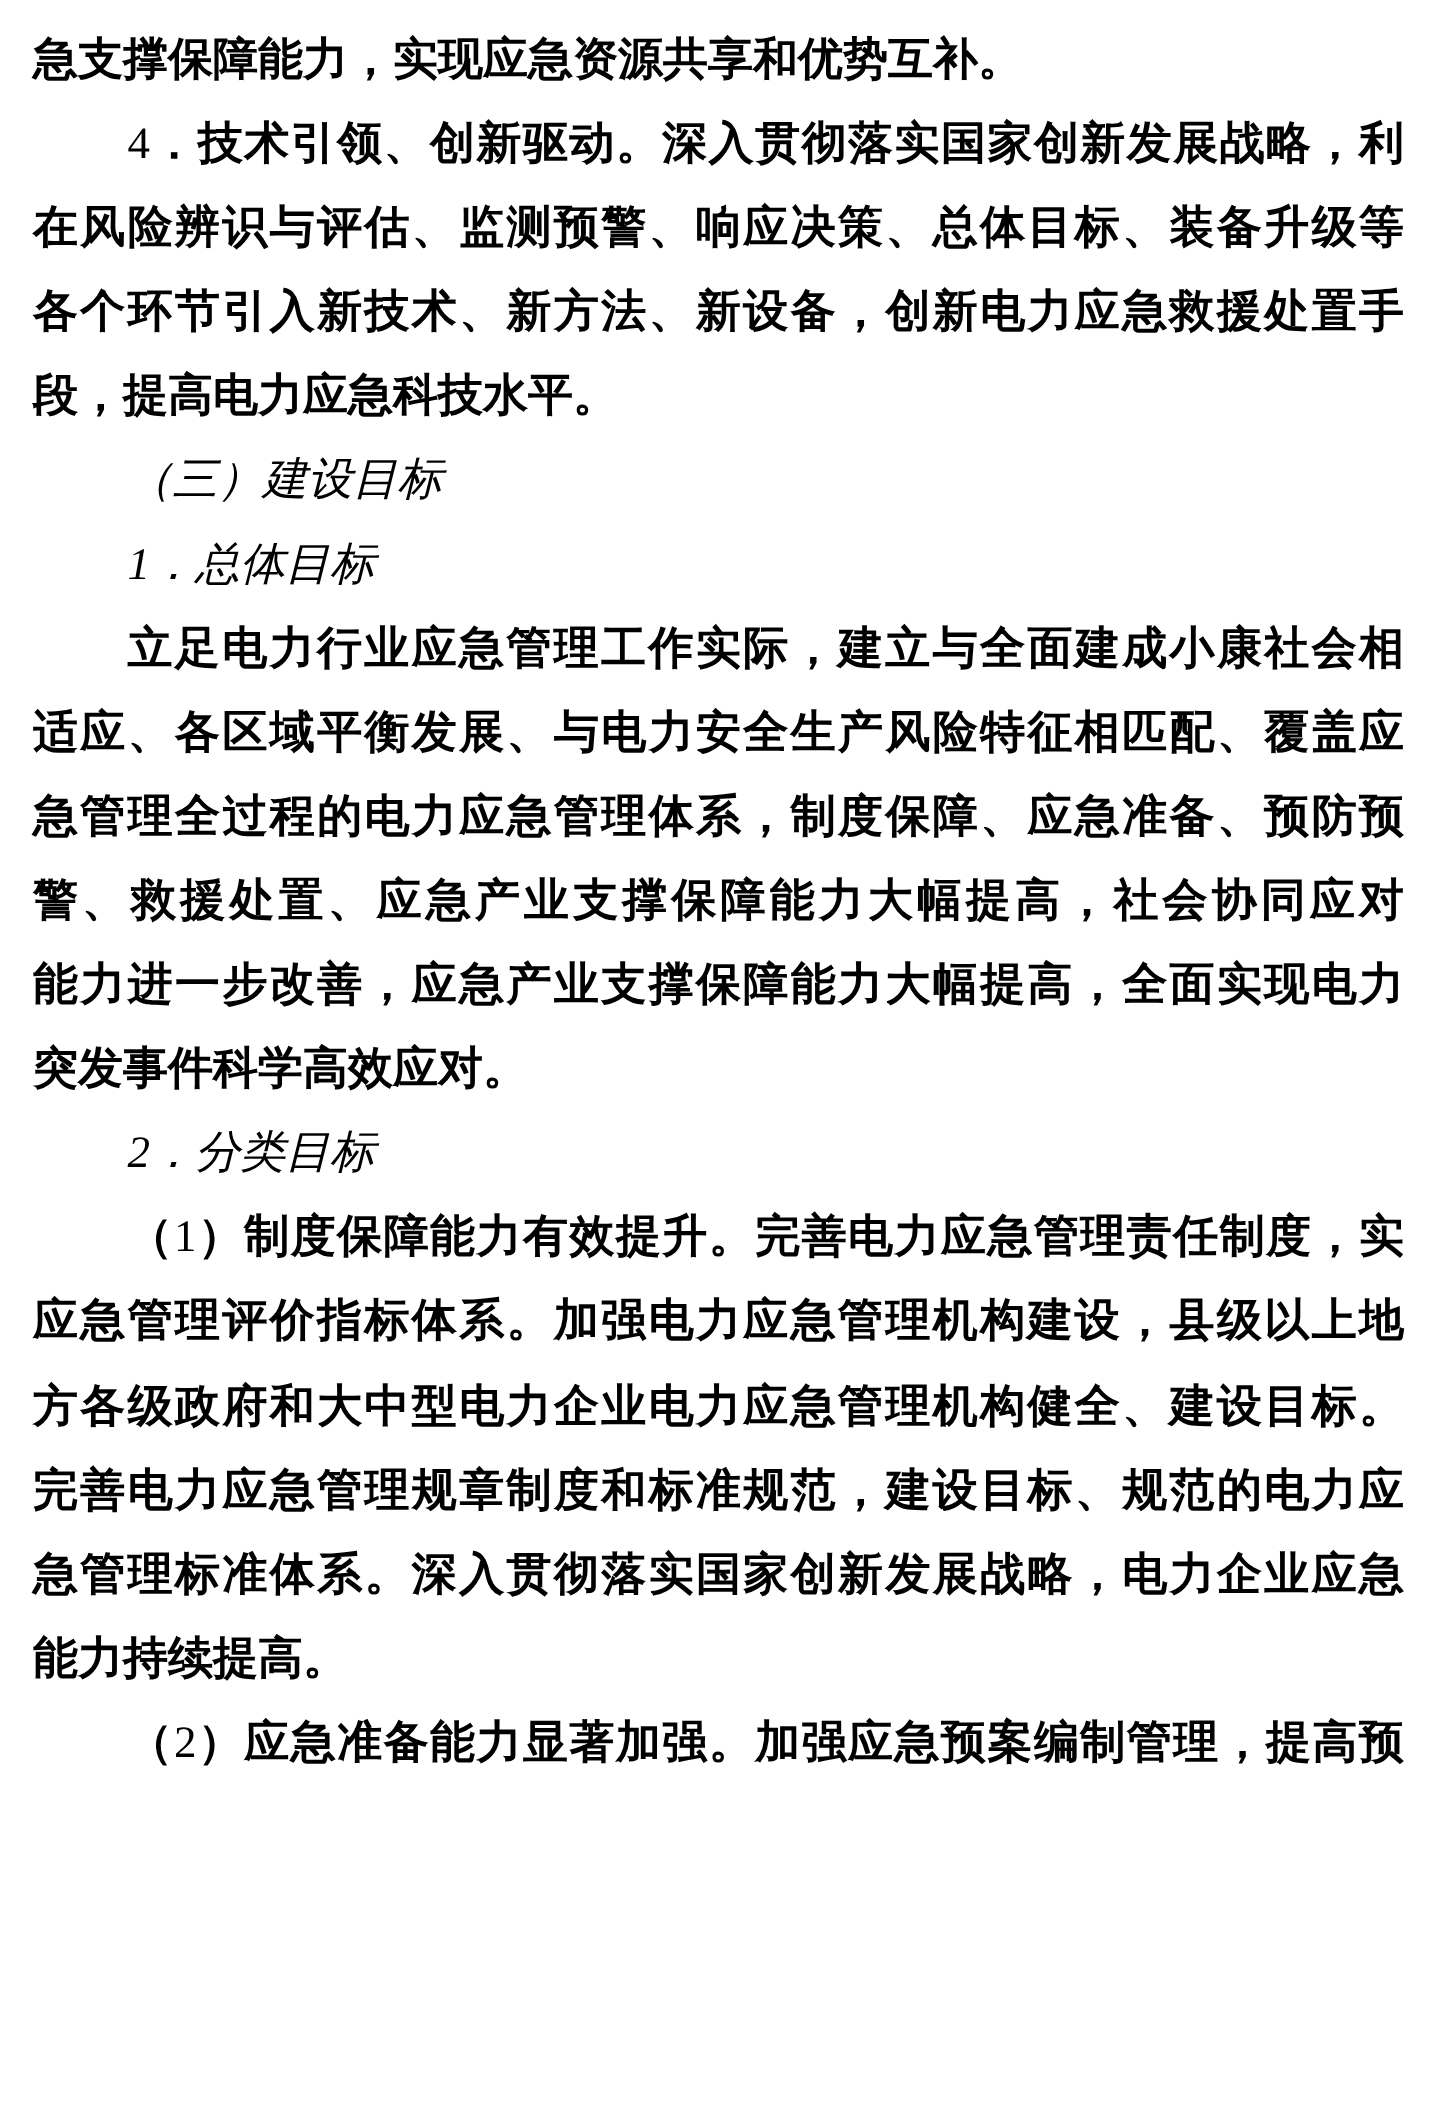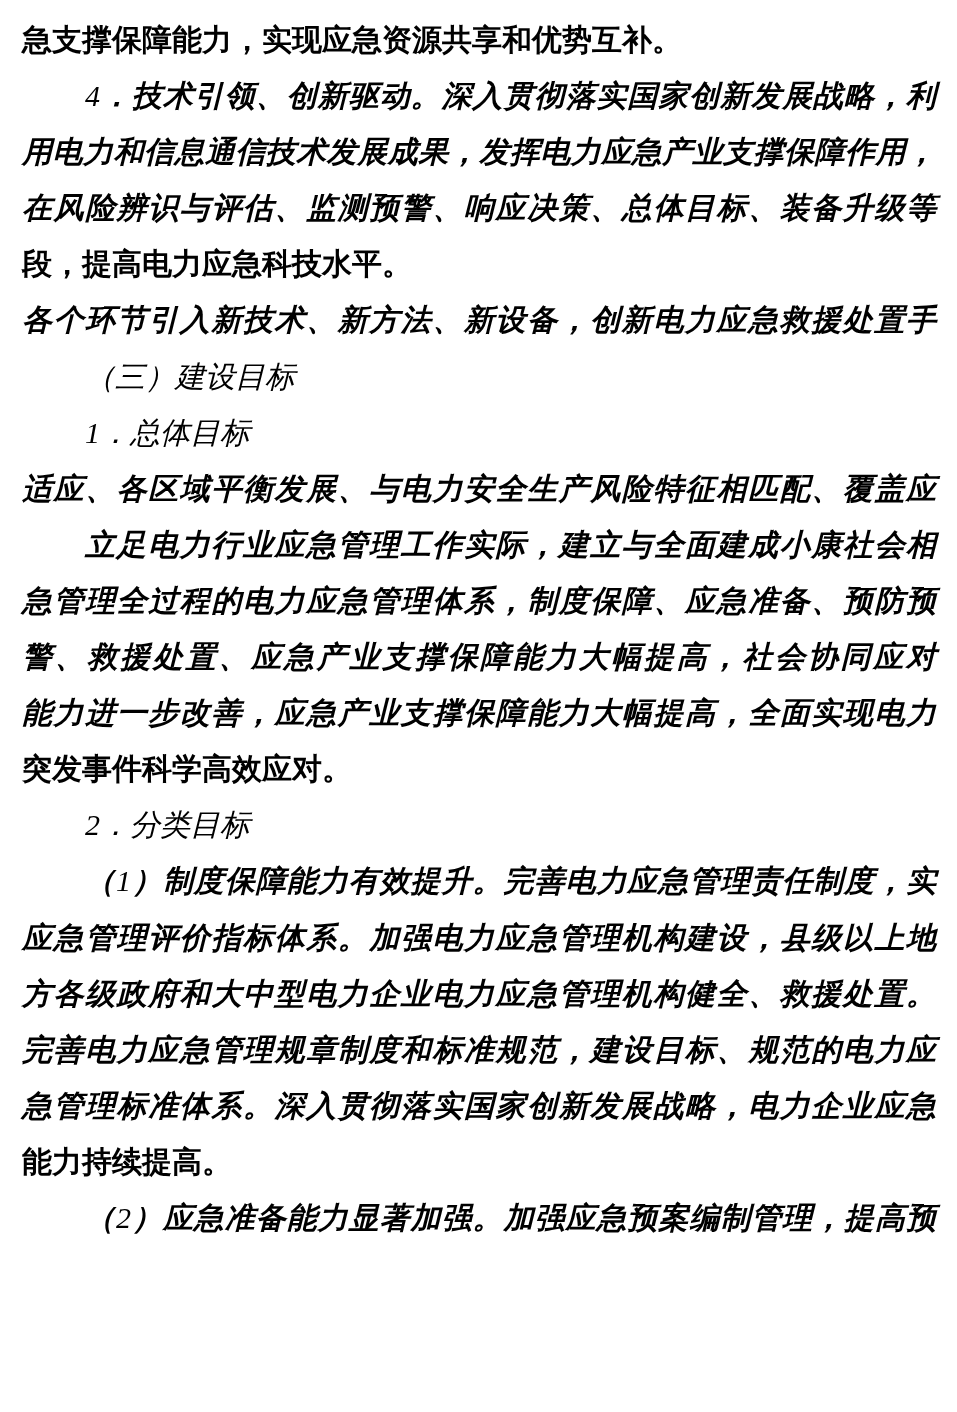--- a/index.html
+++ b/index.html
@@ -35,21 +35,20 @@
   .line.heading {
     font-weight: 400;
     font-style: italic;
   }
   .line.indent {
     text-indent: 63px;
   }
   .line.fill {
     text-align: justify;
     text-align-last: justify;
-    font-style: italic;
   }
   .num {
     font-family: "Liberation Serif", "DejaVu Serif", serif;
     font-weight: 400;
   }
   .pagenum {
     position: absolute;
     top: 1352px;
     right: 76px;
     height: 48px;
@@ -61,35 +60,34 @@
     letter-spacing: 2px;
   }
 </style>
 </head>
 <body>
 
 <div class="page">
   <div class="content">
       <div class="line body">急支撑保障能力，实现应急资源共享和优势互补。</div>
       <div class="line body indent fill"><span class="num">4</span>．技术引领、创新驱动。深入贯彻落实国家创新发展战略，利</div>
-      <div class="line body fill">用电力和信息通信技术发展成果，发挥电力应急产业支撑保障作用，</div>
       <div class="line body fill">在风险辨识与评估、监测预警、响应决策、总体目标、装备升级等</div>
+      <div class="line body fill">各个环节引入新技术、新方法、新设备，创新电力应急救援处置手</div>
       <div class="line body">段，提高电力应急科技水平。</div>
-      <div class="line body fill">各个环节引入新技术、新方法、新设备，创新电力应急救援处置手</div>
       <div class="line heading indent">（三）建设目标</div>
       <div class="line heading indent"><span class="num">1</span>．总体目标</div>
+      <div class="line body indent fill">立足电力行业应急管理工作实际，建立与全面建成小康社会相</div>
       <div class="line body fill">适应、各区域平衡发展、与电力安全生产风险特征相匹配、覆盖应</div>
-      <div class="line body indent fill">立足电力行业应急管理工作实际，建立与全面建成小康社会相</div>
       <div class="line body fill">急管理全过程的电力应急管理体系，制度保障、应急准备、预防预</div>
       <div class="line body fill">警、救援处置、应急产业支撑保障能力大幅提高，社会协同应对</div>
       <div class="line body fill">能力进一步改善，应急产业支撑保障能力大幅提高，全面实现电力</div>
       <div class="line body">突发事件科学高效应对。</div>
       <div class="line heading indent"><span class="num">2</span>．分类目标</div>
       <div class="line body indent fill">（<span class="num">1</span>）制度保障能力有效提升。完善电力应急管理责任制度，实</div>
       <div class="line body fill">应急管理评价指标体系。加强电力应急管理机构建设，县级以上地</div>
-      <div class="line body fill">方各级政府和大中型电力企业电力应急管理机构健全、救援处置。</div>
+      <div class="line body fill">方各级政府和大中型电力企业电力应急管理机构健全、建设目标。</div>
       <div class="line body fill">完善电力应急管理规章制度和标准规范，建设目标、规范的电力应</div>
       <div class="line body fill">急管理标准体系。深入贯彻落实国家创新发展战略，电力企业应急</div>
       <div class="line body">能力持续提高。</div>
       <div class="line body indent fill">（<span class="num">2</span>）应急准备能力显著加强。加强应急预案编制管理，提高预</div>
     </div>
   <div class="pagenum">— 3 —</div>
 </div>
 
 </body></html>

